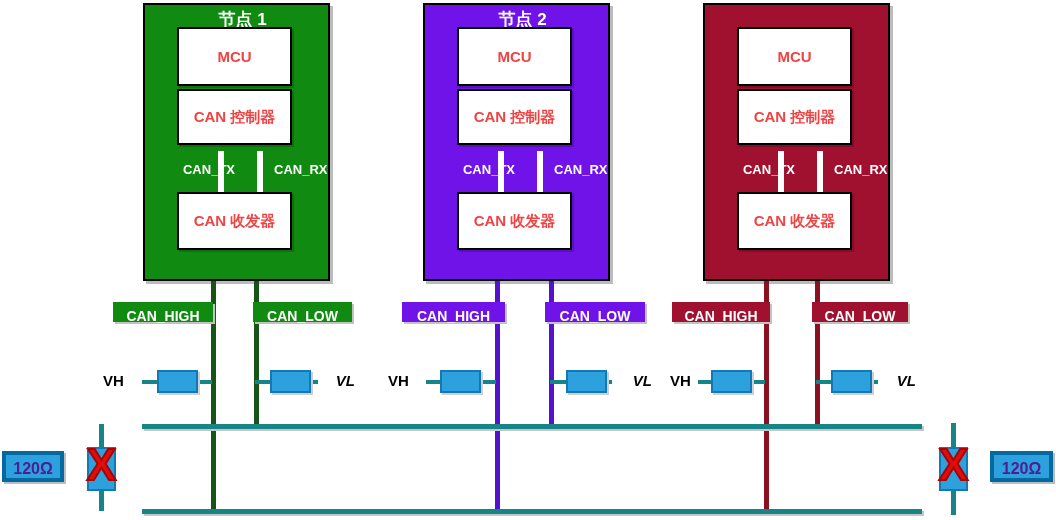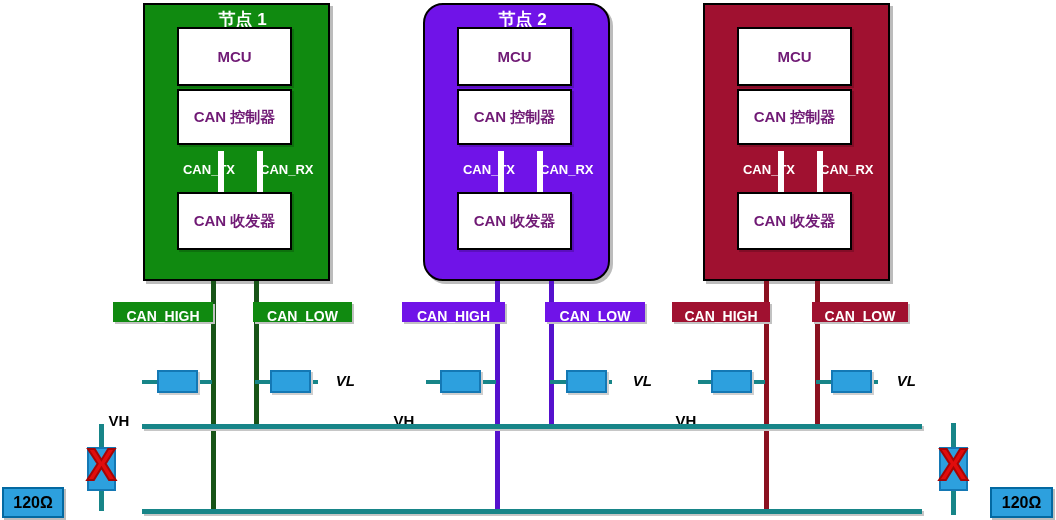--- a/index.html
+++ b/index.html
@@ -3,67 +3,67 @@
 <meta charset="utf-8">
 <style>
   html,body{margin:0;padding:0;background:#fff;}
   .stage{position:relative;width:1056px;height:520px;background:#fff;overflow:hidden;
          font-family:"Liberation Sans","DejaVu Sans",sans-serif;}
 
   
   .node{position:absolute;top:3px;width:187px;height:278px;border:2px solid #000;
         box-sizing:border-box;box-shadow:3px 3px 0 #bcbcbc;}
   .n1{left:143px;background:#108a10;}
-  .n2{left:423px;background:#7013e8;border-radius:20px;}
+  .n2{left:423px;background:#7013e8;}
   .n3{left:703px;background:#a01130;}
   .node-title{position:absolute;top:3px;left:12px;right:0;text-align:center;
               color:#fff;font-weight:bold;font-size:17px;}
   .block{position:absolute;left:32px;width:115px;background:#fff;border:2px solid #000;
          box-sizing:border-box;display:flex;align-items:center;justify-content:center;
-         font-weight:bold;font-size:15px;color:#701a75;box-shadow:2px 2px 0 rgba(0,0,0,0.18);}
+         font-weight:bold;font-size:15px;color:#ef4444;box-shadow:2px 2px 0 rgba(0,0,0,0.18);}
   .mcu{top:22px;height:59px;}
   .ctrl{top:84px;height:56px;}
   .tcvr{top:187px;height:58px;}
   .connline{position:absolute;width:6px;background:#fff;top:146px;height:41px;}
   .c1{left:73px;} .c2{left:112px;}
   .sig{position:absolute;top:157px;color:#fff;font-weight:bold;font-size:13px;}
   .tx{left:0;width:70px;text-align:right;margin-left:20px;}
-  .rx{left:115px;width:72px;text-align:left;}
+  .rx{left:129px;width:72px;text-align:left;}
 
   
   .pin{position:absolute;width:5px;}
   .pin-n1{background:#175417;} .pin-n2{background:#5511cd;} .pin-n3{background:#8a1120;}
 
   
   .bus-label{position:absolute;top:302px;height:20px;line-height:28px;text-align:center;
              color:#fff;font-weight:bold;font-size:14px;box-sizing:border-box;
              box-shadow:2px 2px 0 #c2c2c2;}
   .bl-n1{background:#108a10;} .bl-n2{background:#7013e8;} .bl-n3{background:#a01130;}
 
   
   .stub-line{position:absolute;top:380px;height:4px;background:#178588;}
   .res{position:absolute;top:370px;width:41px;height:23px;background:#2da0de;
        border:2px solid #1478b4;box-sizing:border-box;box-shadow:2px 2px 0 #cfcfcf;}
   .tap{position:absolute;top:372px;font-size:15px;font-weight:bold;color:#000;width:32px;}
-  .tap-l{text-align:center;margin-top:40px;} .tap-r{text-align:right;font-style:italic;}
+  .tap-l{text-align:left;} .tap-r{text-align:right;font-style:italic;}
 
   
   .bus{position:absolute;left:142px;width:780px;height:5px;background:#178588;
        box-shadow:2px 2px 0 #c6c6c6;}
 
   
   .term-line{position:absolute;width:5px;background:#178588;}
   .term-res{position:absolute;width:29px;height:44px;background:#2da0de;
             border:2px solid #1478b4;box-sizing:border-box;}
   .x-mark{position:absolute;top:442px;width:45px;text-align:center;font-size:44px;
           line-height:46px;font-weight:bold;color:#e10c0c;
           -webkit-text-stroke:2px #a50505;}
   .ohm{position:absolute;top:451px;height:31px;line-height:27px;background:#2da0de;
-       border:2px solid #0369a1;box-sizing:border-box;color:#000000;font-weight:bold;
-       font-size:16px;text-align:center;box-shadow:2px 2px 0 #bdbdbd;margin-top:36px;}
+       border:4px solid #0369a1;box-sizing:border-box;color:#4c1d95;font-weight:bold;
+       font-size:16px;text-align:center;box-shadow:2px 2px 0 #bdbdbd;}
 </style>
 </head>
 <body>
 
 <div class="stage">
 
   <div class="node n1">
     <div class="node-title">节点 1</div>
     <div class="block mcu">MCU</div>
     <div class="block ctrl">CAN 控制器</div>

